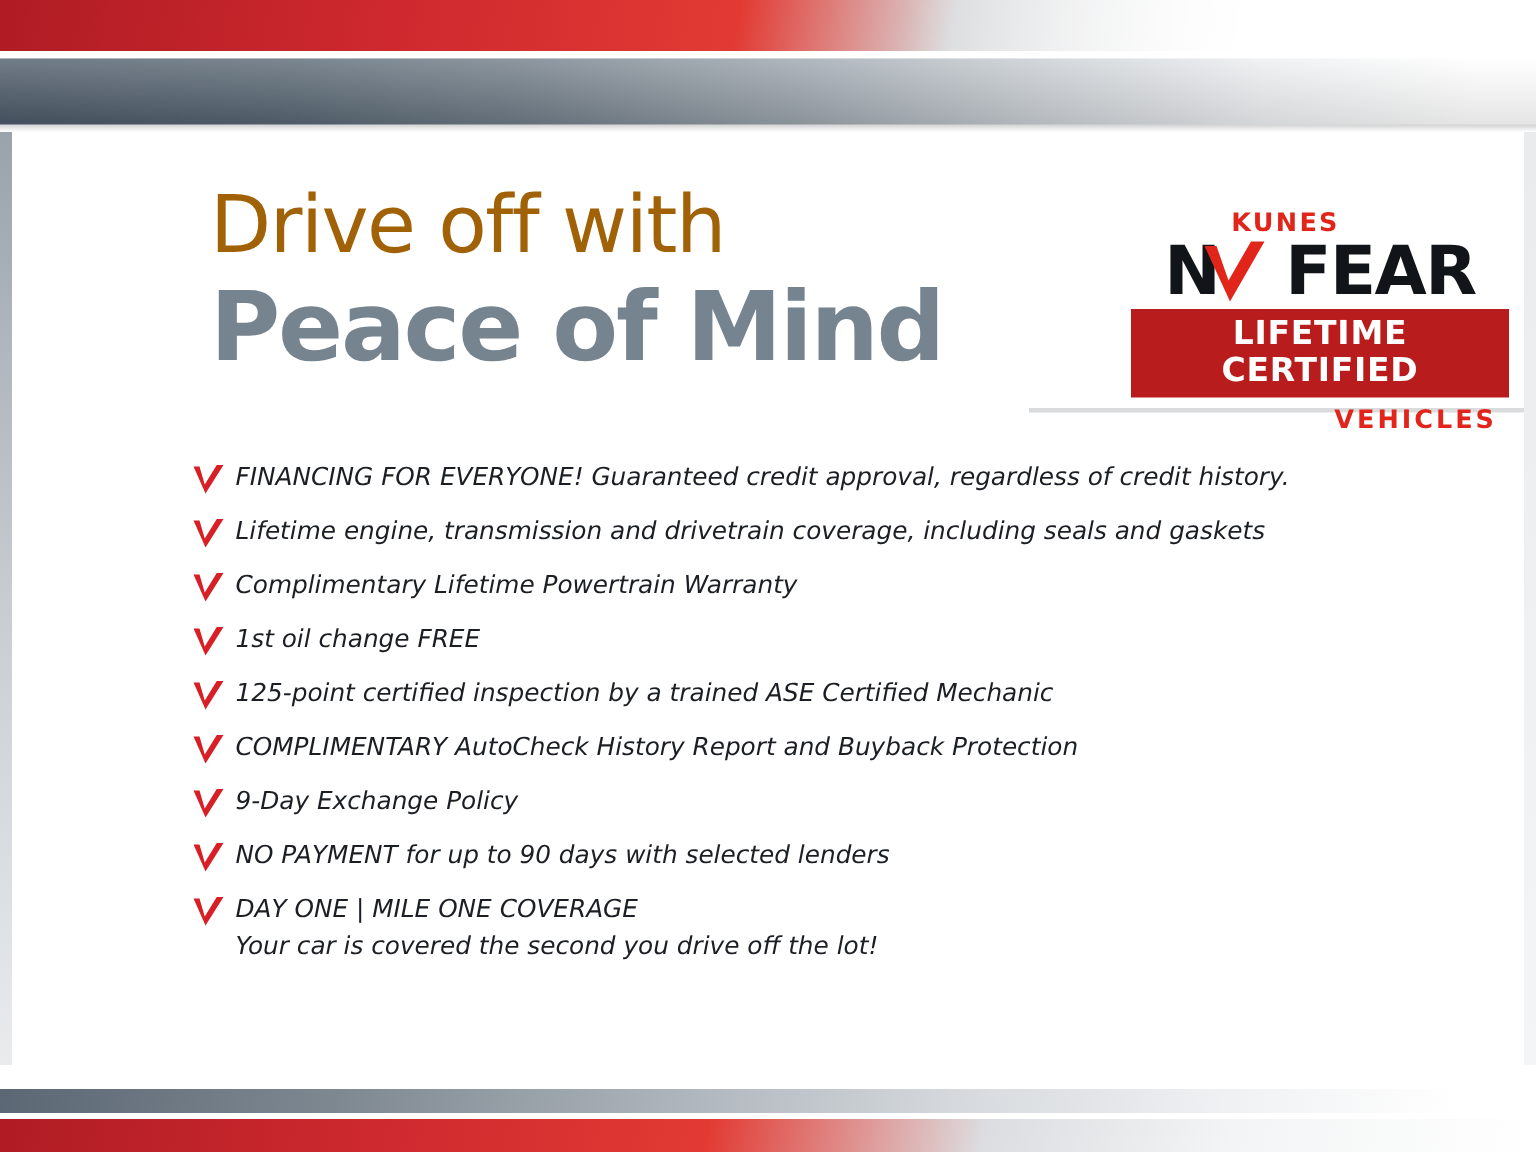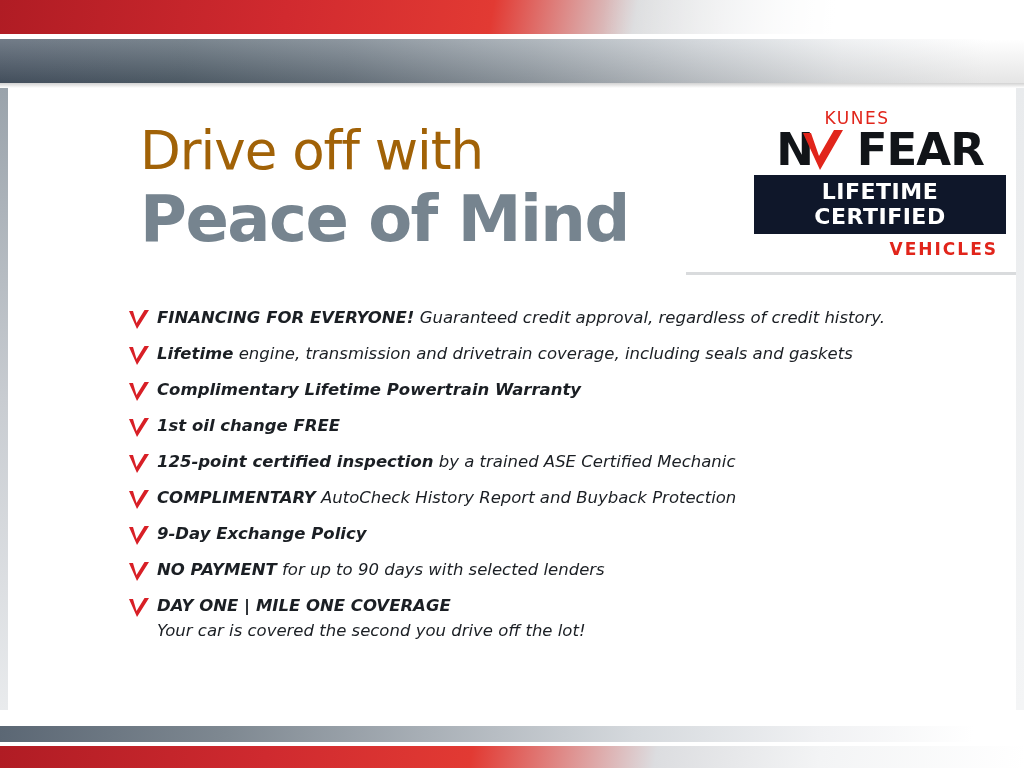--- a/index.html
+++ b/index.html
@@ -137,25 +137,26 @@
   
   .logo {
     position: absolute;
     top: 108px; right: 18px;
     width: 252px;
     text-align: right;
   }
   .logo-kunes {
     font-family: "DejaVu Sans", sans-serif;
     font-size: 17px;
-    font-weight: normal;
+    font-weight: bold;
     color: #e1251b;
     letter-spacing: 1.5px;
     text-align: center;
     padding-right: 46px;
+    margin-top: 31px;
   }
   .logo-nofear {
     position: relative;
     height: 48px;
     margin-top: -2px;
   }
   .logo-nofear-text {
     font-family: "DejaVu Sans", sans-serif;
     font-size: 45px;
     font-weight: bold;
@@ -163,21 +164,21 @@
     letter-spacing: -1px;
     line-height: 48px;
     text-align: center;
   }
   .logo-check {
     position: absolute;
     left: 46px; top: 2px;
     width: 46px; height: 46px;
   }
   .logo-bar {
-    background: #0f172a;
+    background: #b91c1c;
     color: #ffffff;
     font-family: "DejaVu Sans", sans-serif;
     font-size: 22px;
     font-weight: bold;
     letter-spacing: 0.5px;
     padding: 4px 10px 5px 10px;
     text-align: center;
     margin-top: 1px;
   }
   .logo-vehicles {
@@ -209,21 +210,21 @@
   }
   .bullet-text {
     font-family: "DejaVu Sans", sans-serif;
     font-size: 16.5px;
     font-style: italic;
     color: #1b1f24;
     line-height: 1.18;
     white-space: nowrap;
   }
   .bullet-text b {
-    font-weight: bold;
+    font-weight: normal;
     text-align: center;
   }
   .sub-text {
     font-family: "DejaVu Sans", sans-serif;
     font-size: 16.5px;
     font-style: italic;
     color: #1b1f24;
     margin-left: 29px;
     margin-top: 3px;
     white-space: nowrap;

